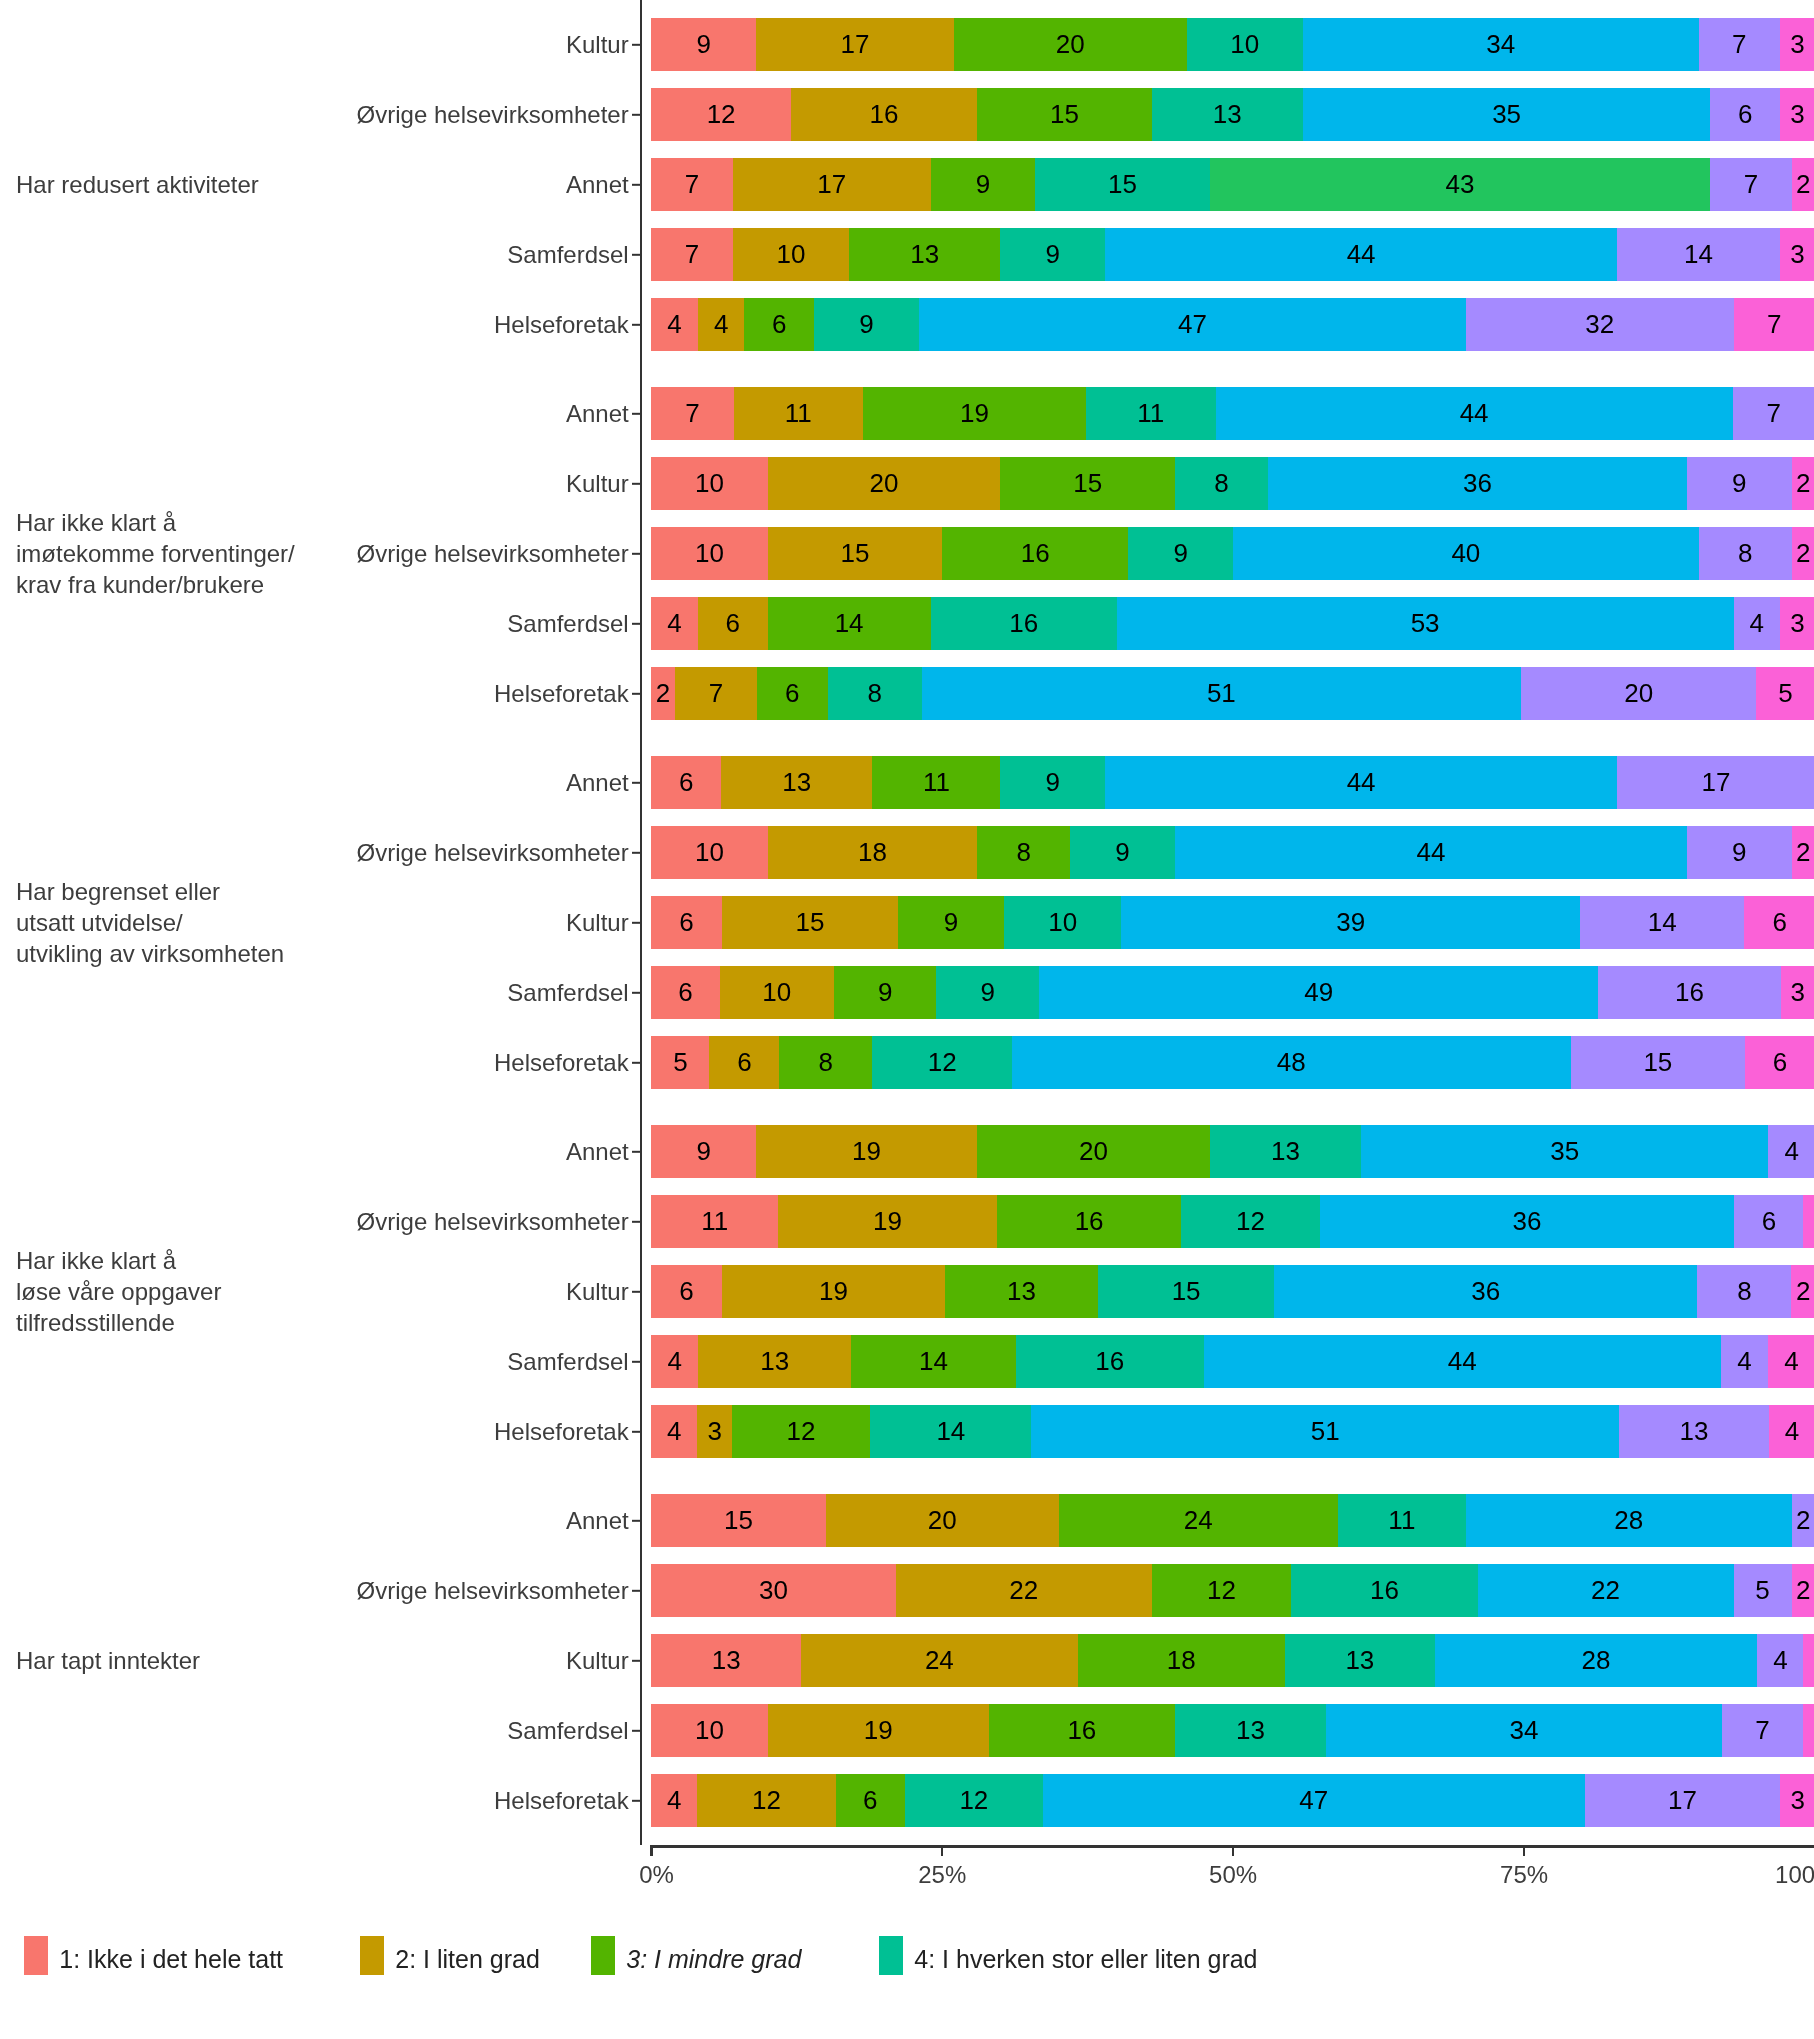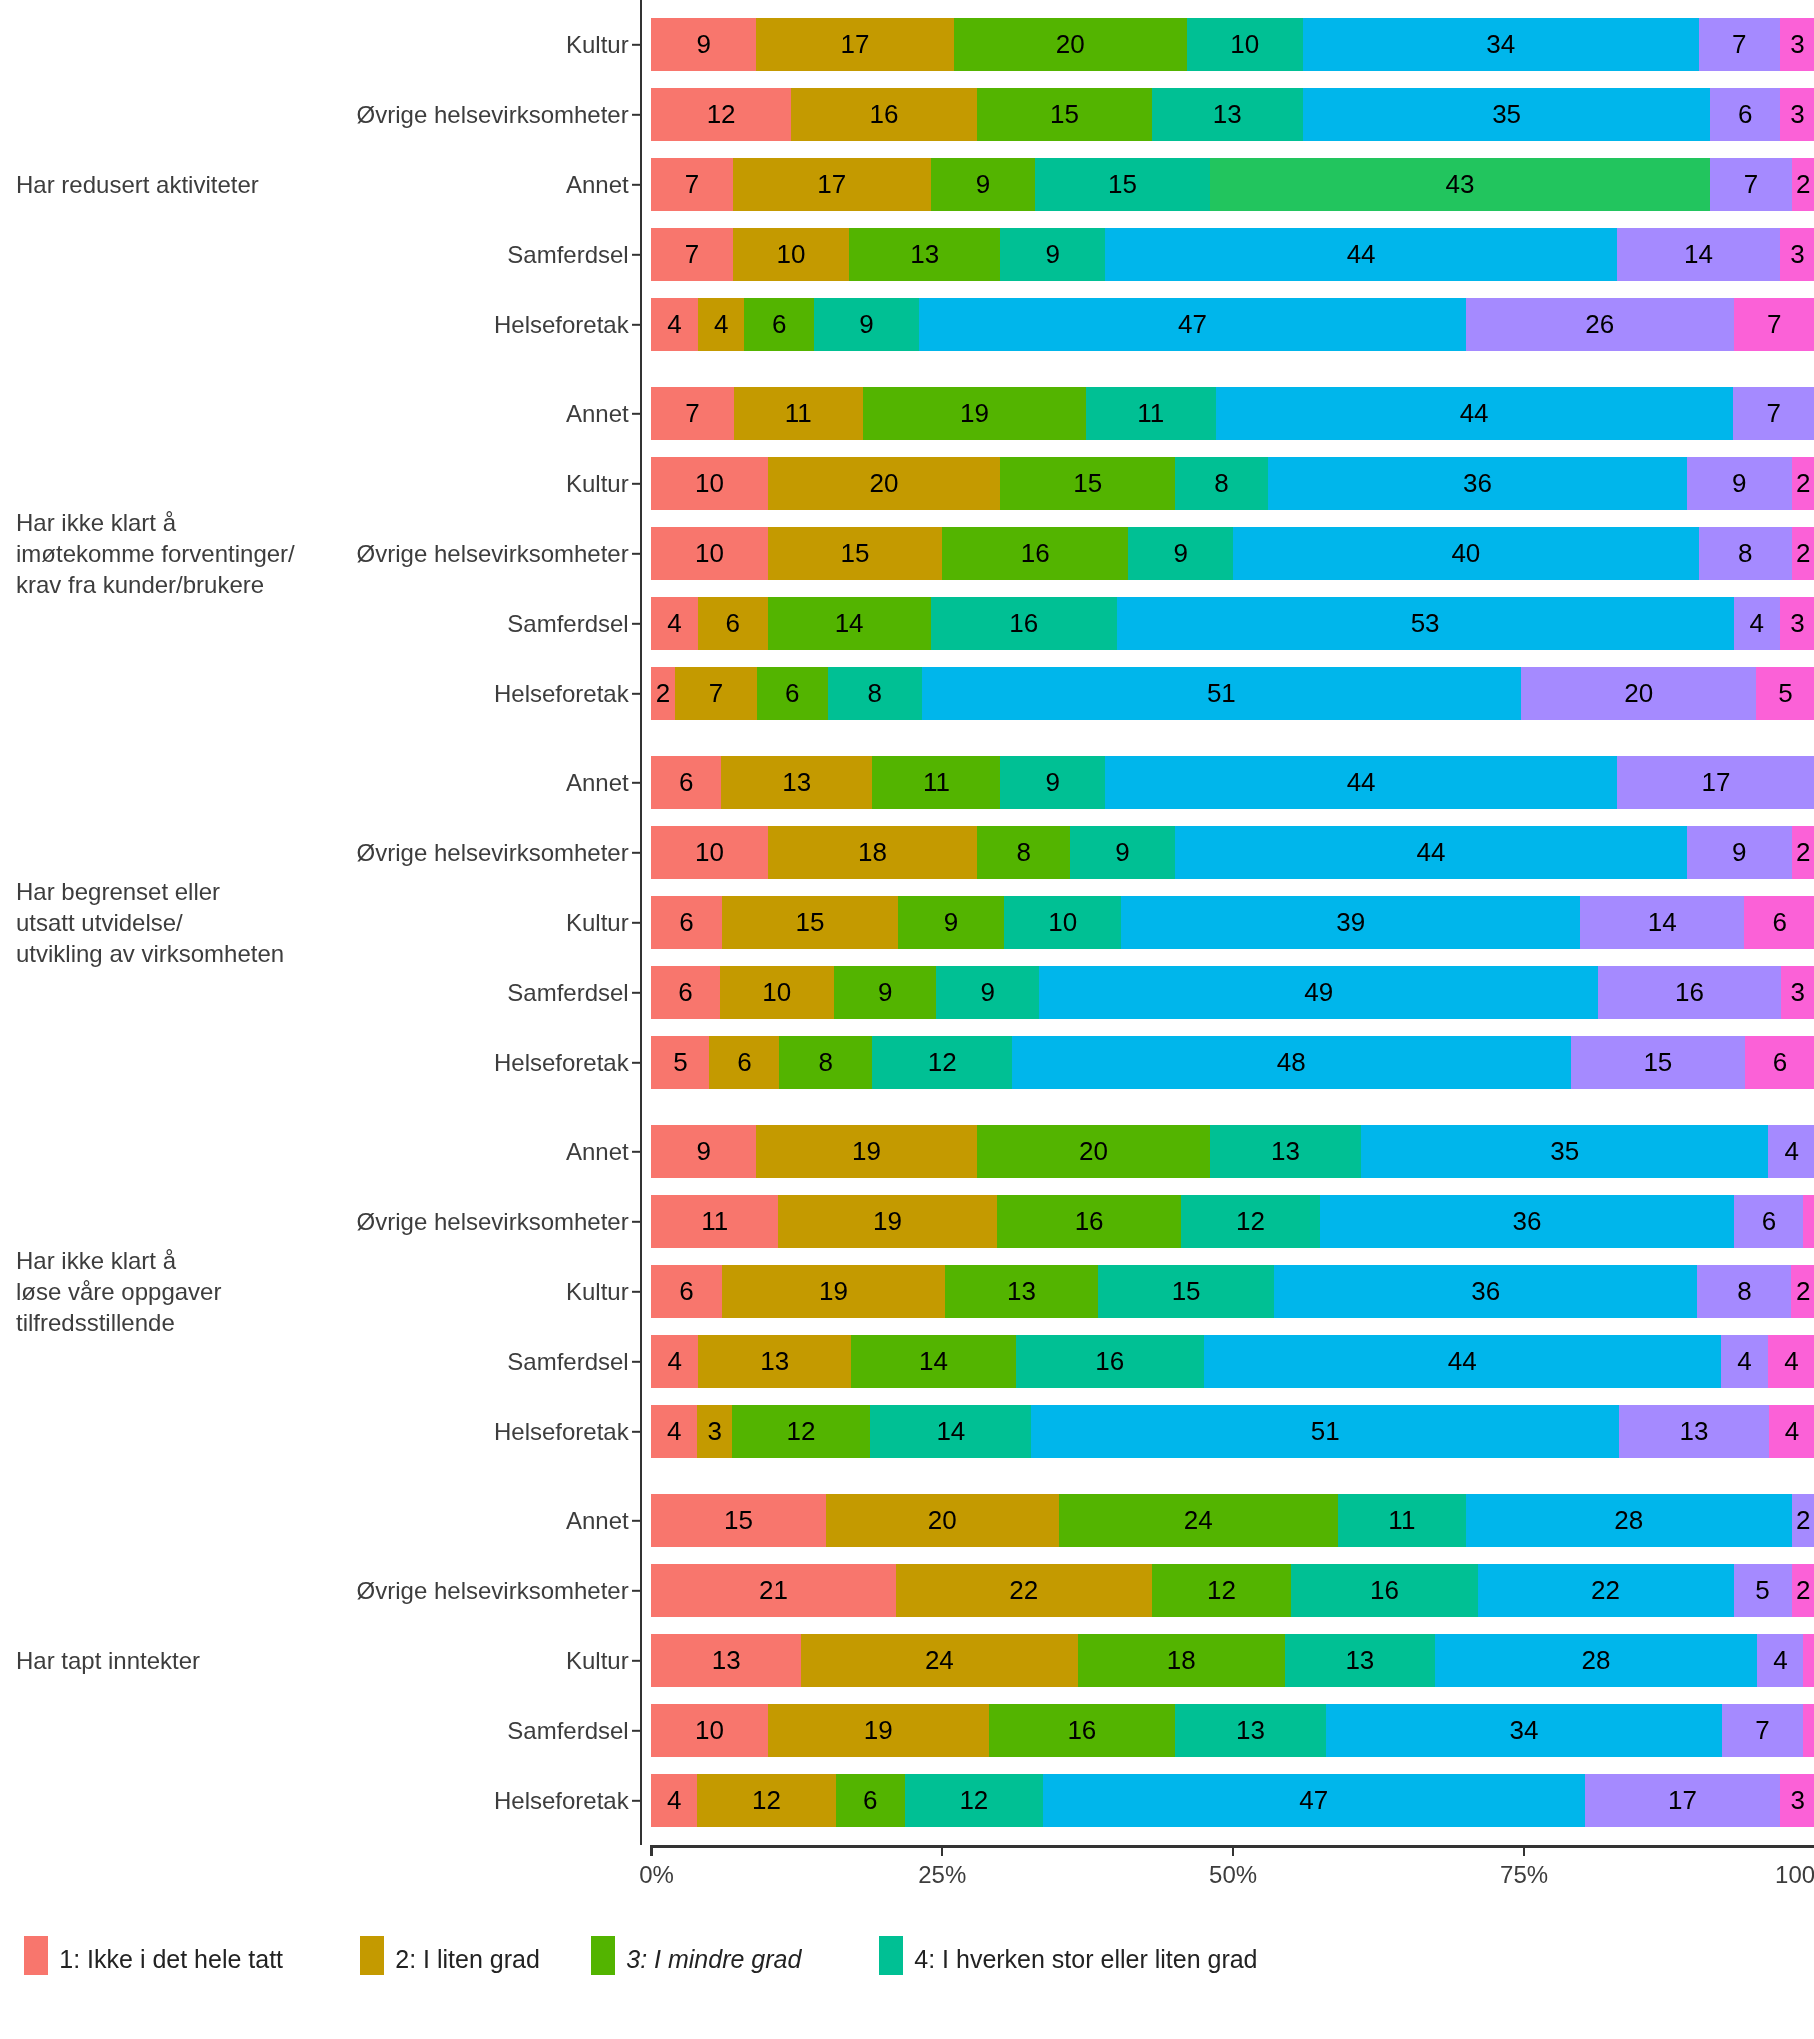--- a/index.html
+++ b/index.html
@@ -285,21 +285,21 @@
               <div class="seg" style="background: rgb(83, 180, 0); flex: 0 0 6%; width: 6%;">
                 <span>6</span>
               </div>
               <div class="seg" style="background: rgb(0, 192, 148); flex: 0 0 9%; width: 9%;">
                 <span>9</span>
               </div>
               <div class="seg" style="background: rgb(0, 182, 235); flex: 0 0 47%; width: 47%;">
                 <span>47</span>
               </div>
               <div class="seg" style="background: rgb(165, 138, 255); flex: 0 0 23%; width: 23%;">
-                <span>26</span>
+                <span>32</span>
               </div>
               <div class="seg" style="background: rgb(251, 97, 215); flex: 0 0 7%; width: 7%;">
                 <span>7</span>
               </div>
             </div>
           </div>
         </div>
       </div>
       <div class="panel" style="height: 369px;">
         <div class="panel-label">Har ikke klart å
@@ -781,21 +781,21 @@
               </div>
             </div>
           </div>
           <div class="row">
             <div class="row-label">
               <span class="txt">Øvrige helsevirksomheter</span>
               <div class="tick"></div>
             </div>
             <div class="bar">
               <div class="seg" style="background: rgb(248, 118, 109); flex: 0 0 21%; width: 21%;">
-                <span>21</span>
+                <span>30</span>
               </div>
               <div class="seg" style="background: rgb(196, 154, 0); flex: 0 0 22%; width: 22%;">
                 <span>22</span>
               </div>
               <div class="seg" style="background: rgb(83, 180, 0); flex: 0 0 12%; width: 12%;">
                 <span>12</span>
               </div>
               <div class="seg" style="background: rgb(0, 192, 148); flex: 0 0 16%; width: 16%;">
                 <span>16</span>
               </div>

